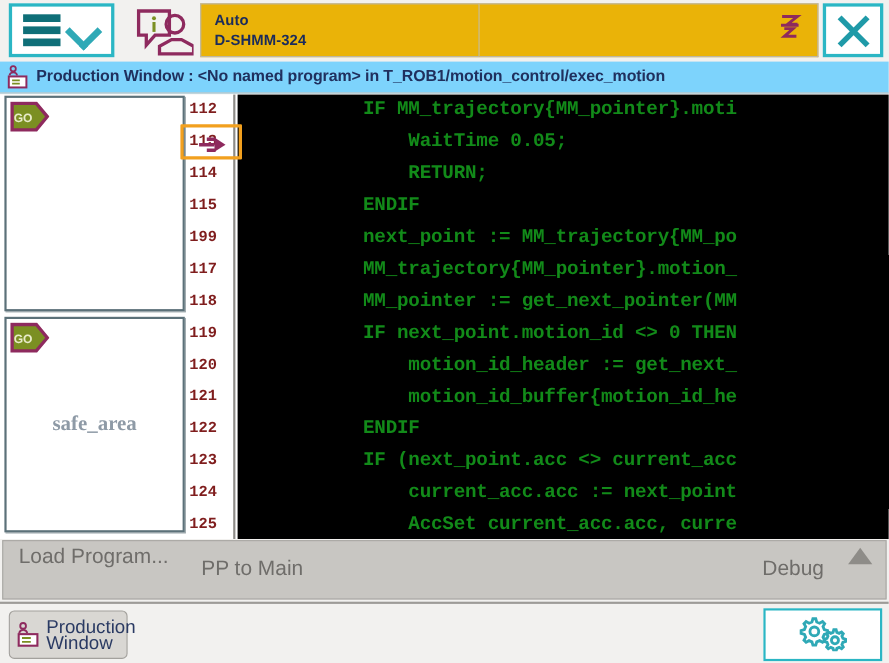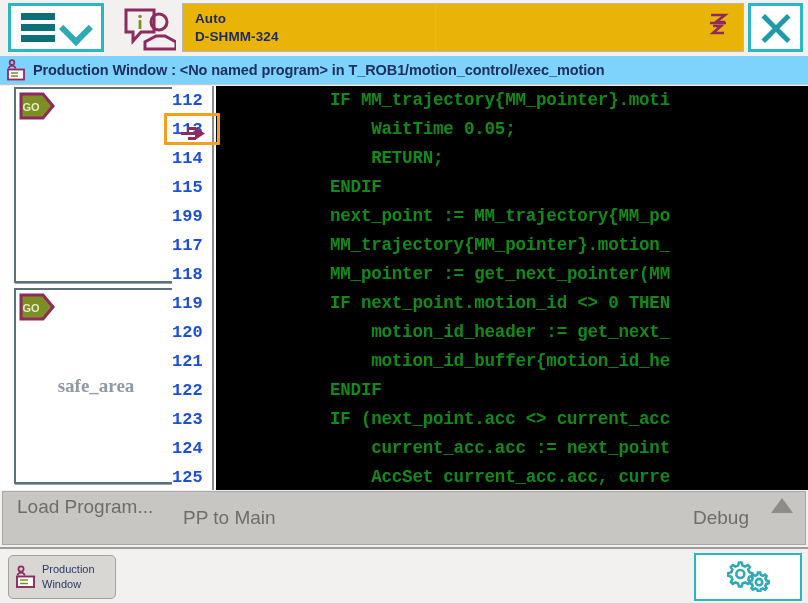--- a/index.html
+++ b/index.html
@@ -111,21 +111,20 @@
     position: absolute; left: 0; top: 0;
     width: 172px; height: 404px;
     background: #ffffff;
   }
   .task-panel {
     position: absolute; left: 4px;
     width: 164px; height: 196px;
     background: #ffffff;
     border: 2px solid #5c7179;
     box-shadow: 1px 1px 0 #9aa5a9;
-    margin-left: 10px;
   }
   .task-panel.p1 { top: 1px; }
   .task-panel.p2 { top: 202px; }
   .task-label {
     position: absolute; left: 0; right: 0; top: 50%;
     transform: translateY(-50%);
     text-align: center;
     font-size: 19px; font-weight: bold;
     font-family: "Liberation Serif", serif;
   }
@@ -140,22 +139,22 @@
   .gutter {
     position: absolute; left: 172px; top: 0;
     width: 42px; height: 404px;
     background: #ffffff;
     border-right: 2px solid #8d8b87;
   }
   .lnum {
     height: 29px; line-height: 29px;
     text-align: right; padding-right: 22px;
     font-family: "Liberation Mono", monospace;
-    font-size: 17px; font-weight: bold;
-    color: #1d4ed8;
+    font-size: 14px; font-weight: bold;
+    color: #7f1d1d;
     position: relative;
   }
   .pp-marker {
     position: absolute; left: 8px; top: 7px;
     width: 26px; height: 15px;
   }
   .hl-box {
     position: absolute;
     left: 164px; top: 27px;
     width: 56px; height: 32px;
@@ -217,21 +216,21 @@
     position: absolute; left: 8px; top: 6px;
     width: 108px; height: 44px;
     background: #d9d7d3;
     border: 1px solid #a3a19d;
     border-radius: 5px;
     display: flex; align-items: center;
     padding-left: 6px; gap: 5px;
   }
   .task-btn .tb-ico { width: 22px; height: 24px; flex: 0 0 auto; }
   .task-btn .tb-txt {
-    font-size: 11px; color: #2a3a63; line-height: 15px;
+    font-size: 17px; color: #2a3a63; line-height: 15px;
   }
   .quickset-btn {
     position: absolute; left: 694px; top: 4px;
     width: 108px; height: 48px;
     background: #ffffff;
     border: 2px solid #2bb6c4;
     display: flex; align-items: center; justify-content: center;
   }
 </style>
 </head>

